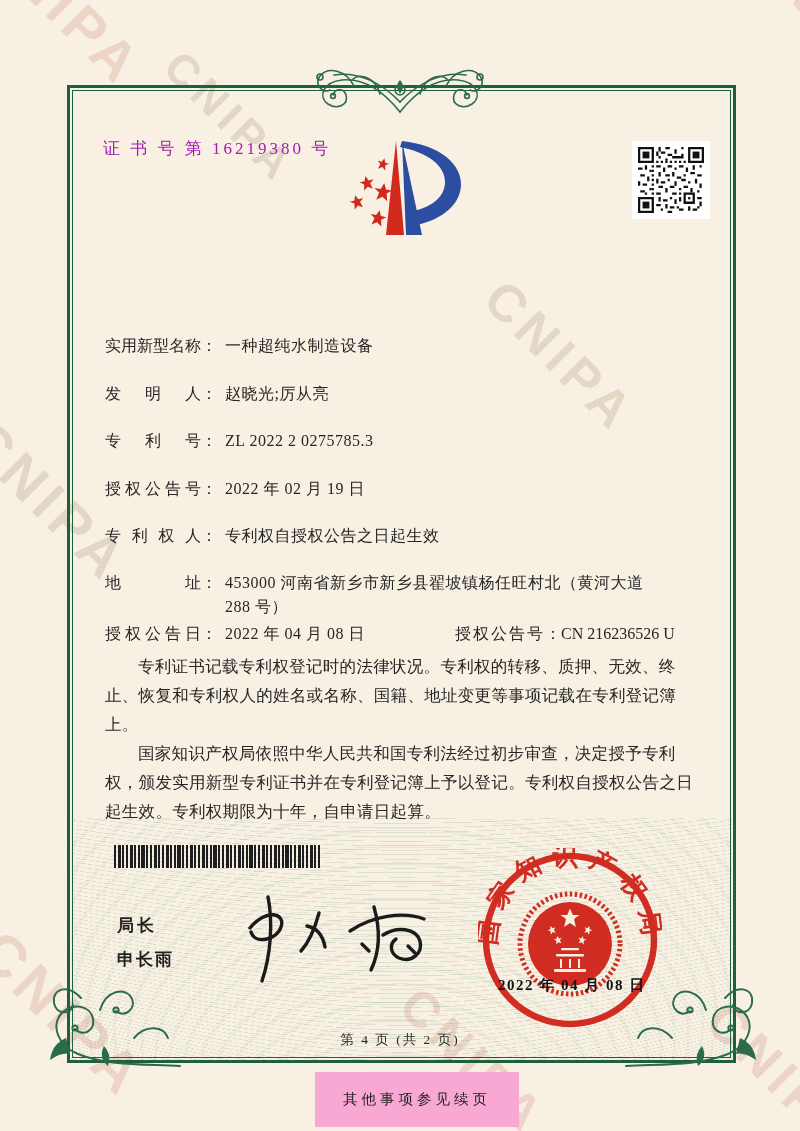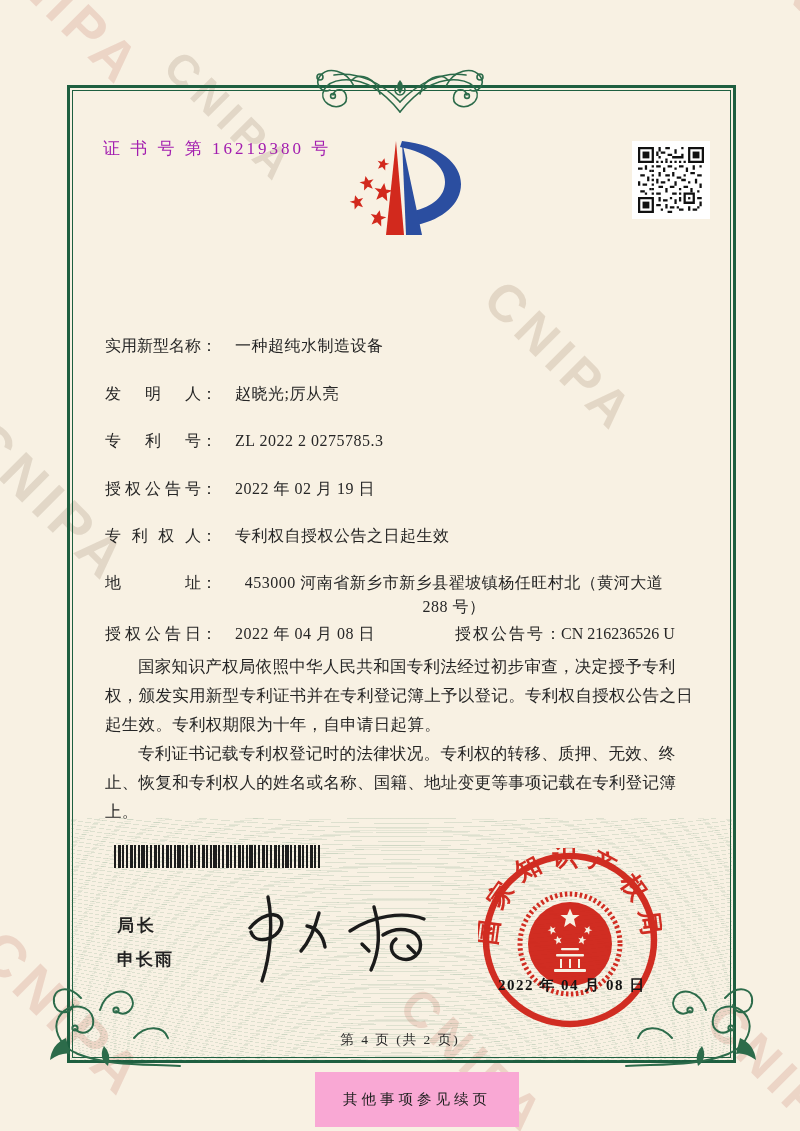--- a/index.html
+++ b/index.html
@@ -28,21 +28,21 @@
   .cert-number{position:absolute;left:103px;top:137px;font-size:17px;letter-spacing:3px;color:#a21caf;}
   .logo{position:absolute;left:336px;top:134px;}
   .qr{position:absolute;left:632px;top:141px;background:#fff;padding:6px;}
   .title{position:absolute;left:0;top:237px;width:100%;text-align:center;
          font-size:36px;font-weight:700;letter-spacing:9px;color:#1c1c1c;}
 
   .row{position:absolute;left:105px;white-space:nowrap;font-size:16px;color:#262626;line-height:24px;}
   .flabel{display:inline-block;width:96px;text-align:justify;text-align-last:justify;
           text-justify:inter-character;vertical-align:top;}
   .colon{display:inline-block;vertical-align:top;}
-  .fvalue{display:inline-block;margin-left:18px;vertical-align:top;letter-spacing:0.5px;text-align:center;}
+  .fvalue{display:inline-block;margin-left:8px;vertical-align:top;letter-spacing:0.5px;}
   .fvalue.wrap{white-space:normal;width:438px;}
   .pair2{position:absolute;left:350px;top:0;white-space:nowrap;}
   .pair2 .flabel2{letter-spacing:2px;}
 
   .paras{position:absolute;left:105px;top:652px;width:602px;font-size:16.5px;
          line-height:29px;color:#262626;letter-spacing:0.3px;}
   .paras p{margin:0;text-indent:2em;}
 
   .barcode{position:absolute;left:114px;top:845px;width:207px;height:23px;
         background:
@@ -193,22 +193,22 @@
     <span class="flabel">地址</span><span class="colon">：</span><span class="fvalue wrap">453000 河南省新乡市新乡县翟坡镇杨任旺村北（黄河大道 288 号）</span>
   </div>
   <div class="row" style="top:622px;">
     <span class="flabel">授权公告日</span><span class="colon">：</span><span class="fvalue">2022 年 04 月 08 日</span>
     <span class="pair2">
       <span class="flabel2">授权公告号</span><span>：</span><span>CN 216236526 U</span>
     </span>
   </div>
 
   <div class="paras">
+    <p>专利证书记载专利权登记时的法律状况。专利权的转移、质押、无效、终止、恢复和专利权人的姓名或名称、国籍、地址变更等事项记载在专利登记簿上。</p>
     <p>国家知识产权局依照中华人民共和国专利法经过初步审查，决定授予专利权，颁发实用新型专利证书并在专利登记簿上予以登记。专利权自授权公告之日起生效。专利权期限为十年，自申请日起算。</p>
-    <p>专利证书记载专利权登记时的法律状况。专利权的转移、质押、无效、终止、恢复和专利权人的姓名或名称、国籍、地址变更等事项记载在专利登记簿上。</p>
   </div>
 
   <div class="barcode"></div>
 
   <div class="officer-title">局长</div>
   <div class="officer-name">申长雨</div>
 
   <svg class="signature" width="215" height="100" viewBox="0 0 215 100">
     <g fill="none" stroke="#1b1b1b" stroke-width="3.4" stroke-linecap="round" stroke-linejoin="round">
       <path d="M28,40 C44,20 64,25 59,39 C55,52 33,57 29,44"></path>

